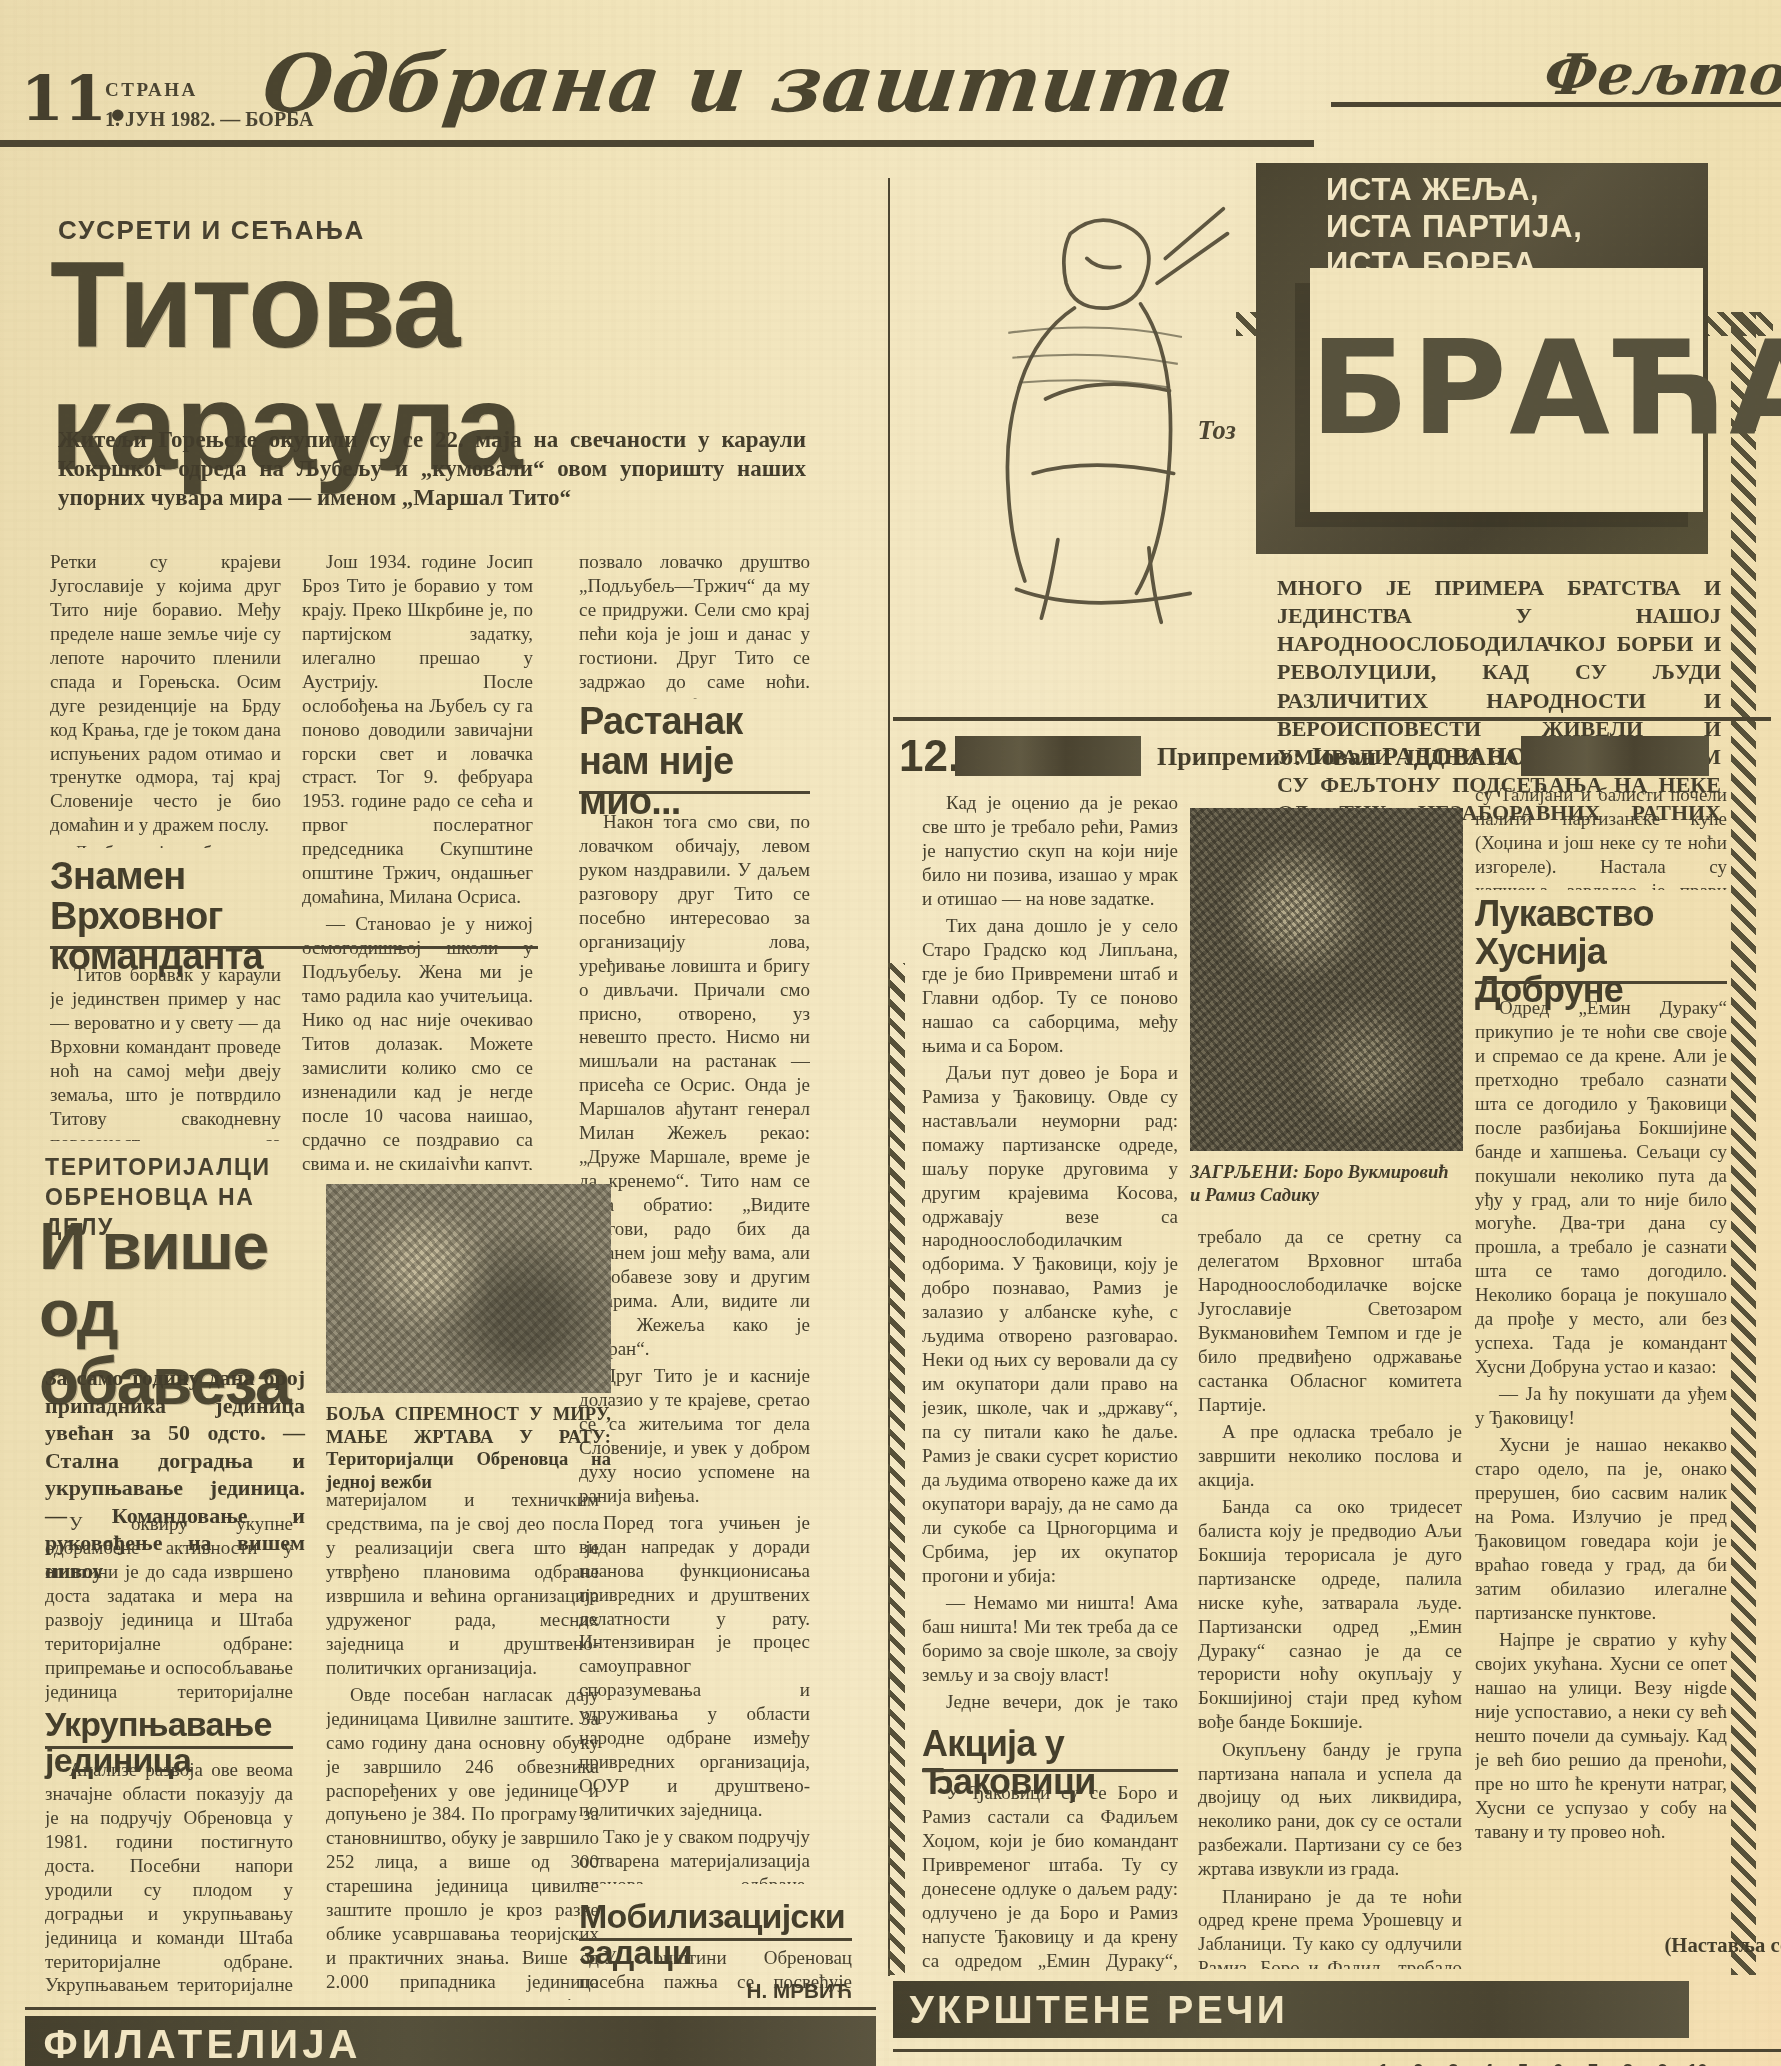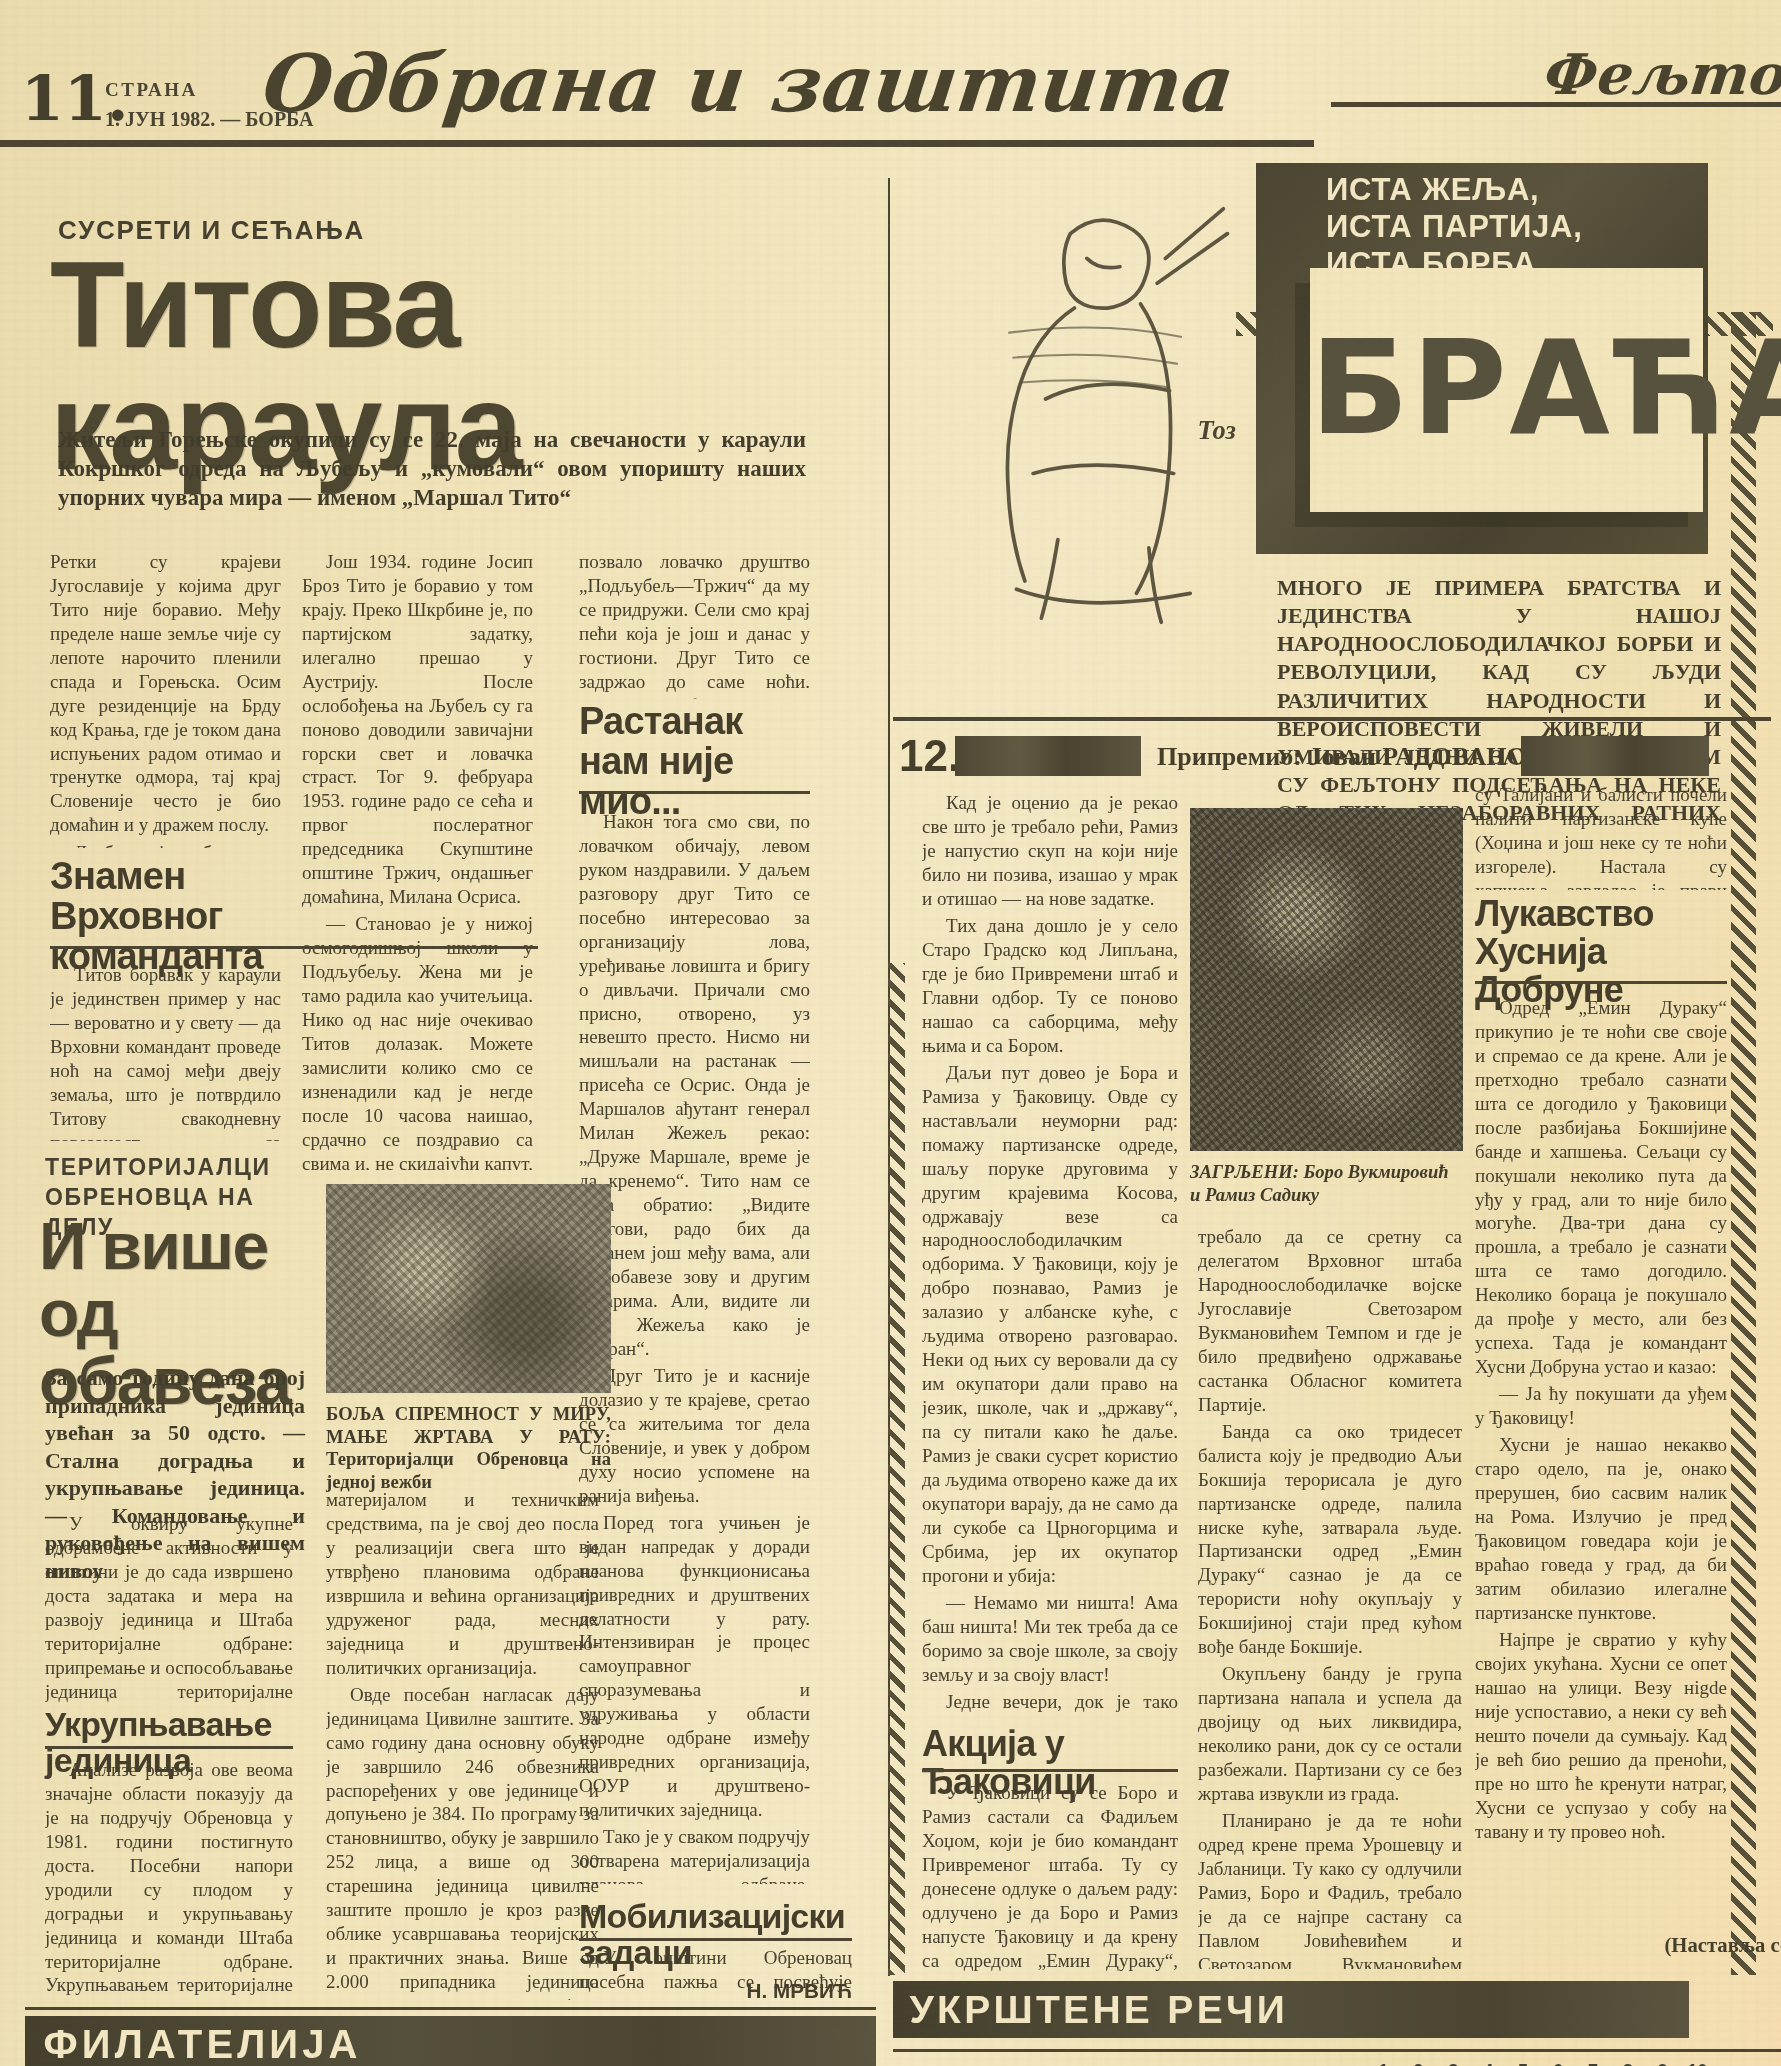--- a/index.html
+++ b/index.html
@@ -171,20 +171,21 @@
   <div class="abs subhead" style="left:922px;top:1725px;width:256px;font-size:36px;">Акција у Ђаковици</div>
   <div class="abs rule" style="left:922px;top:1769px;width:256px;height:3.3px;"></div>
   <div class="abs bodytxt" style="left:922px;top:1781px;width:256px;height:190px;overflow:hidden;">
     <p>У Ђаковици су се Боро и Рамиз састали са Фадиљем Хоџом, који је био командант Привременог штаба. Ту су донесене одлуке о даљем раду: одлучено је да Боро и Рамиз напусте Ђаковицу и да крену са одредом „Емин Дураку“, којим је да се иде према Урошевцу где је</p>
   </div>
 
   <div class="abs photo-dark" style="left:1190px;top:808px;width:273px;height:343px;"></div>
   <div class="abs caption" style="left:1190px;top:1161px;width:273px;text-align:left;font-style:italic;">ЗАГРЉЕНИ: Боро Вукмировић и Рамиз Садику</div>
   <div class="abs bodytxt nofirst" style="left:1198px;top:1225px;width:264px;height:744px;overflow:hidden;">
     <p>требало да се сретну са делегатом Врховног штаба Народноослободилачке војске Југославије Светозаром Вукмановићем Темпом и где је било предвиђено одржавање састанка Обласног комитета Партије.</p>
+    <p>А пре одласка требало је завршити неколико послова и акција.</p>
     <p>Банда са око тридесет балиста коју је предводио Аљи Бокшија терорисала је дуго партизанске одреде, палила ниске куће, затварала људе. Партизански одред „Емин Дураку“ сазнао је да се терористи ноћу окупљају у Бокшијиној стаји пред кућом вође банде Бокшије.</p>
     <p>Окупљену банду је група партизана напала и успела да двојицу од њих ликвидира, неколико рани, док су се остали разбежали. Партизани су се без жртава извукли из града.</p>
     <p>Планирано је да те ноћи одред крене према Урошевцу и Јабланици. Ту како су одлучили Рамиз, Боро и Фадиљ, требало је да се најпре састану са Павлом Јовићевићем и Светозаром Вукмановићем Темпом, чланом Врховног штаба НОВ и ПОЈ.</p>
 
   </div>
 
   <div class="abs bodytxt nofirst" style="left:1475px;top:783px;width:252px;height:107px;overflow:hidden;">
     <p>су Талијани и балисти почели палити партизанске куће (Хоџина и још неке су те ноћи изгореле). Настала су хапшења, завладао је прави терор. Сутрадан су Талијани блокирали Ђаковицу. Није се никако могло ни у град, ни из града.</p>
   </div>
   <div class="abs subhead" style="left:1475px;top:895px;width:252px;font-size:36px;">Лукавство Хуснија Добруне</div>

